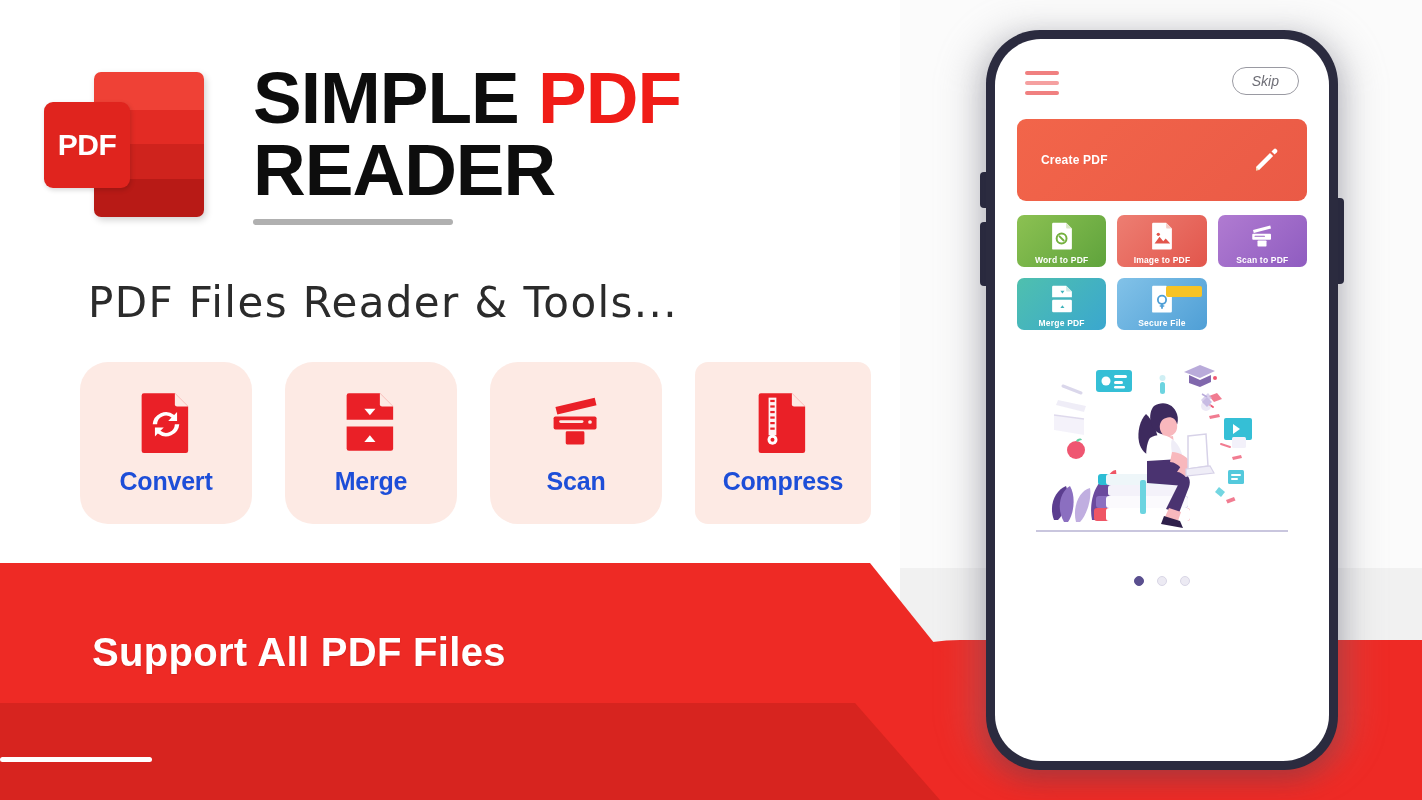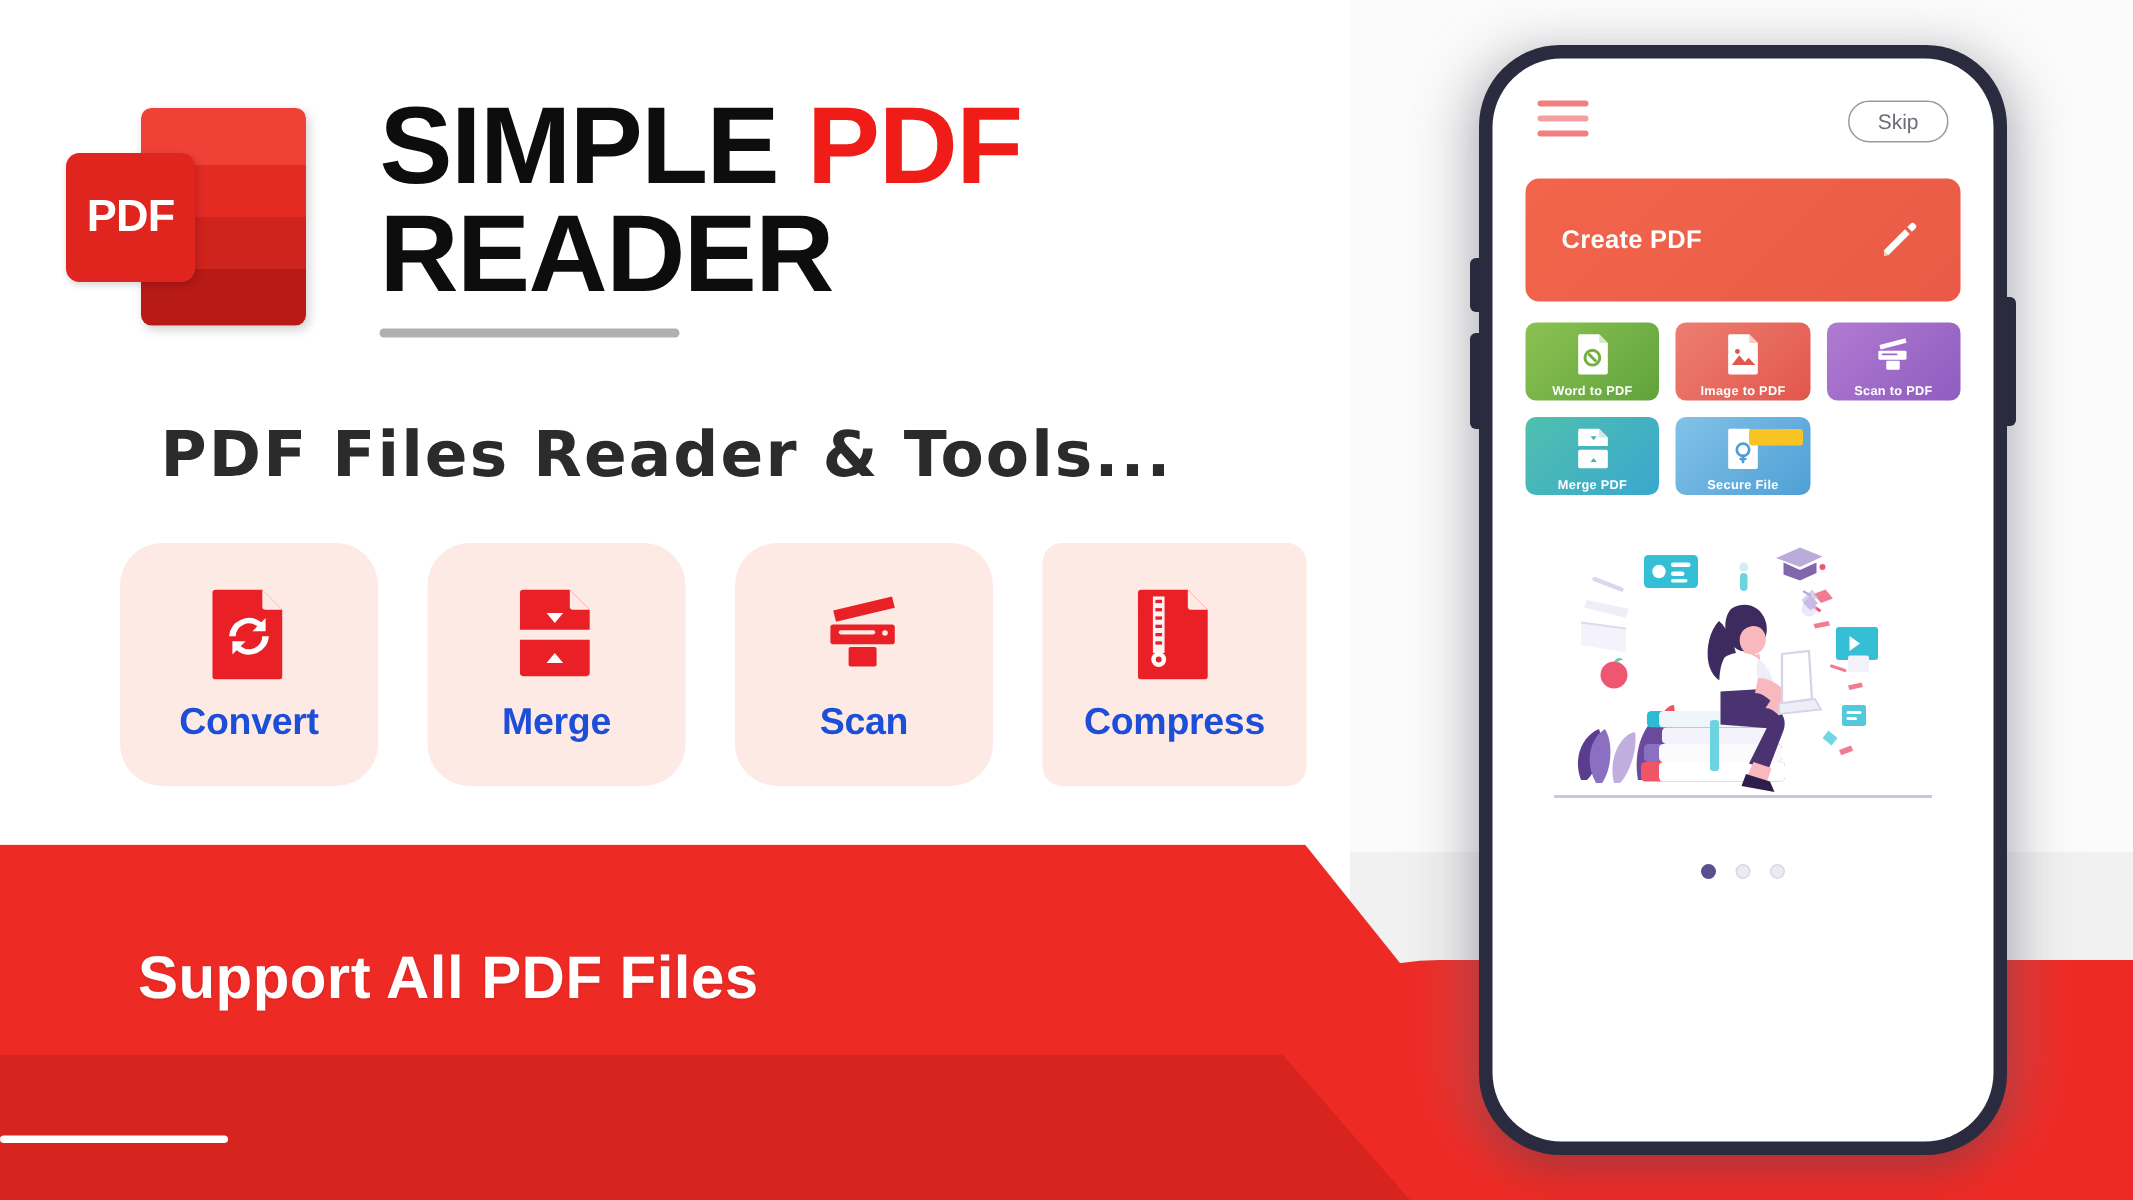--- a/index.html
+++ b/index.html
@@ -87,23 +87,22 @@
     letter-spacing:-1px; color:#0d0d0d;
     font-family:"Liberation Sans", sans-serif;
   }
   .title-red { color:#f01c17; }
   .title-underline {
     margin-top:14px; width:200px; height:6px; background:#b0b0b0; border-radius:3px;
   }
 
   .subtitle {
     position:absolute; left:88px; top:278px; z-index:8;
-    font-size:42px; color:#2b2b2b; letter-spacing:1.4px; font-weight:700;
+    font-size:42px; color:#2b2b2b; letter-spacing:1.4px; font-weight:400;
     font-family:"DejaVu Sans", sans-serif;
-    margin-left:19px;
   }
 
   
   .features { position:absolute; left:80px; top:362px; display:flex; gap:33px; z-index:8; }
   .feat-card {
     width:172px; height:162px; background:#fdeae4; border-radius:28px;
     display:flex; flex-direction:column; align-items:center; justify-content:center;
     gap:14px;
   }
   .feat-card.wide { width:176px;border-radius:13px; }
@@ -127,37 +126,37 @@
     overflow:hidden; position:relative;
   }
   .btn-vol-a { position:absolute; left:980px; top:172px; width:8px; height:36px;
                background:#2b2b3f; border-radius:4px 0 0 4px; z-index:8; }
   .btn-vol-b { position:absolute; left:980px; top:222px; width:8px; height:64px;
                background:#2b2b3f; border-radius:4px 0 0 4px; z-index:8; }
   .btn-pwr   { position:absolute; left:1336px; top:198px; width:8px; height:86px;
                background:#2b2b3f; border-radius:0 4px 4px 0; z-index:8; }
 
   
-  .ph-top { display:flex; align-items:flex-start; justify-content:space-between;
-            padding:28px 30px 0 30px; }
+  .ph-top { display:flex; align-items:flex-end; justify-content:space-between;
+            padding:28px 30px 0 30px;font-style:italic; }
   .hamburger { width:34px; display:flex; flex-direction:column; gap:6px; }
   .hamburger i { display:block; height:4px; border-radius:2px; background:#f08080; }
   .hamburger i:nth-child(2){ background:#f5a0a0; }
   .skip-btn {
     border:1.5px solid #9a9aa2; border-radius:16px; padding:5px 19px;
     font-size:14px; color:#6d6d75; background:#fff;
   }
 
   .create-card {
     margin:24px 22px 0 22px; height:82px; border-radius:9px;
     background:linear-gradient(135deg,#f2654a 0%,#ea5a46 100%);
     display:flex; align-items:center; justify-content:space-between;
     padding:0 26px 0 24px;
   }
-  .create-card .lbl { color:#fff; font-size:17px; font-weight:bold; letter-spacing:0.2px; }
+  .create-card .lbl { color:#fff; font-size:12px; font-weight:bold; letter-spacing:0.2px; }
 
   .tile-grid {
     margin:14px 22px 0 22px; display:grid; grid-template-columns:repeat(3,1fr);
     gap:11px;
   }
   .tile {
     height:52px; border-radius:7px; position:relative;
     display:flex; flex-direction:column; align-items:center; justify-content:center;
     gap:5px; padding-top:4px;
   }

